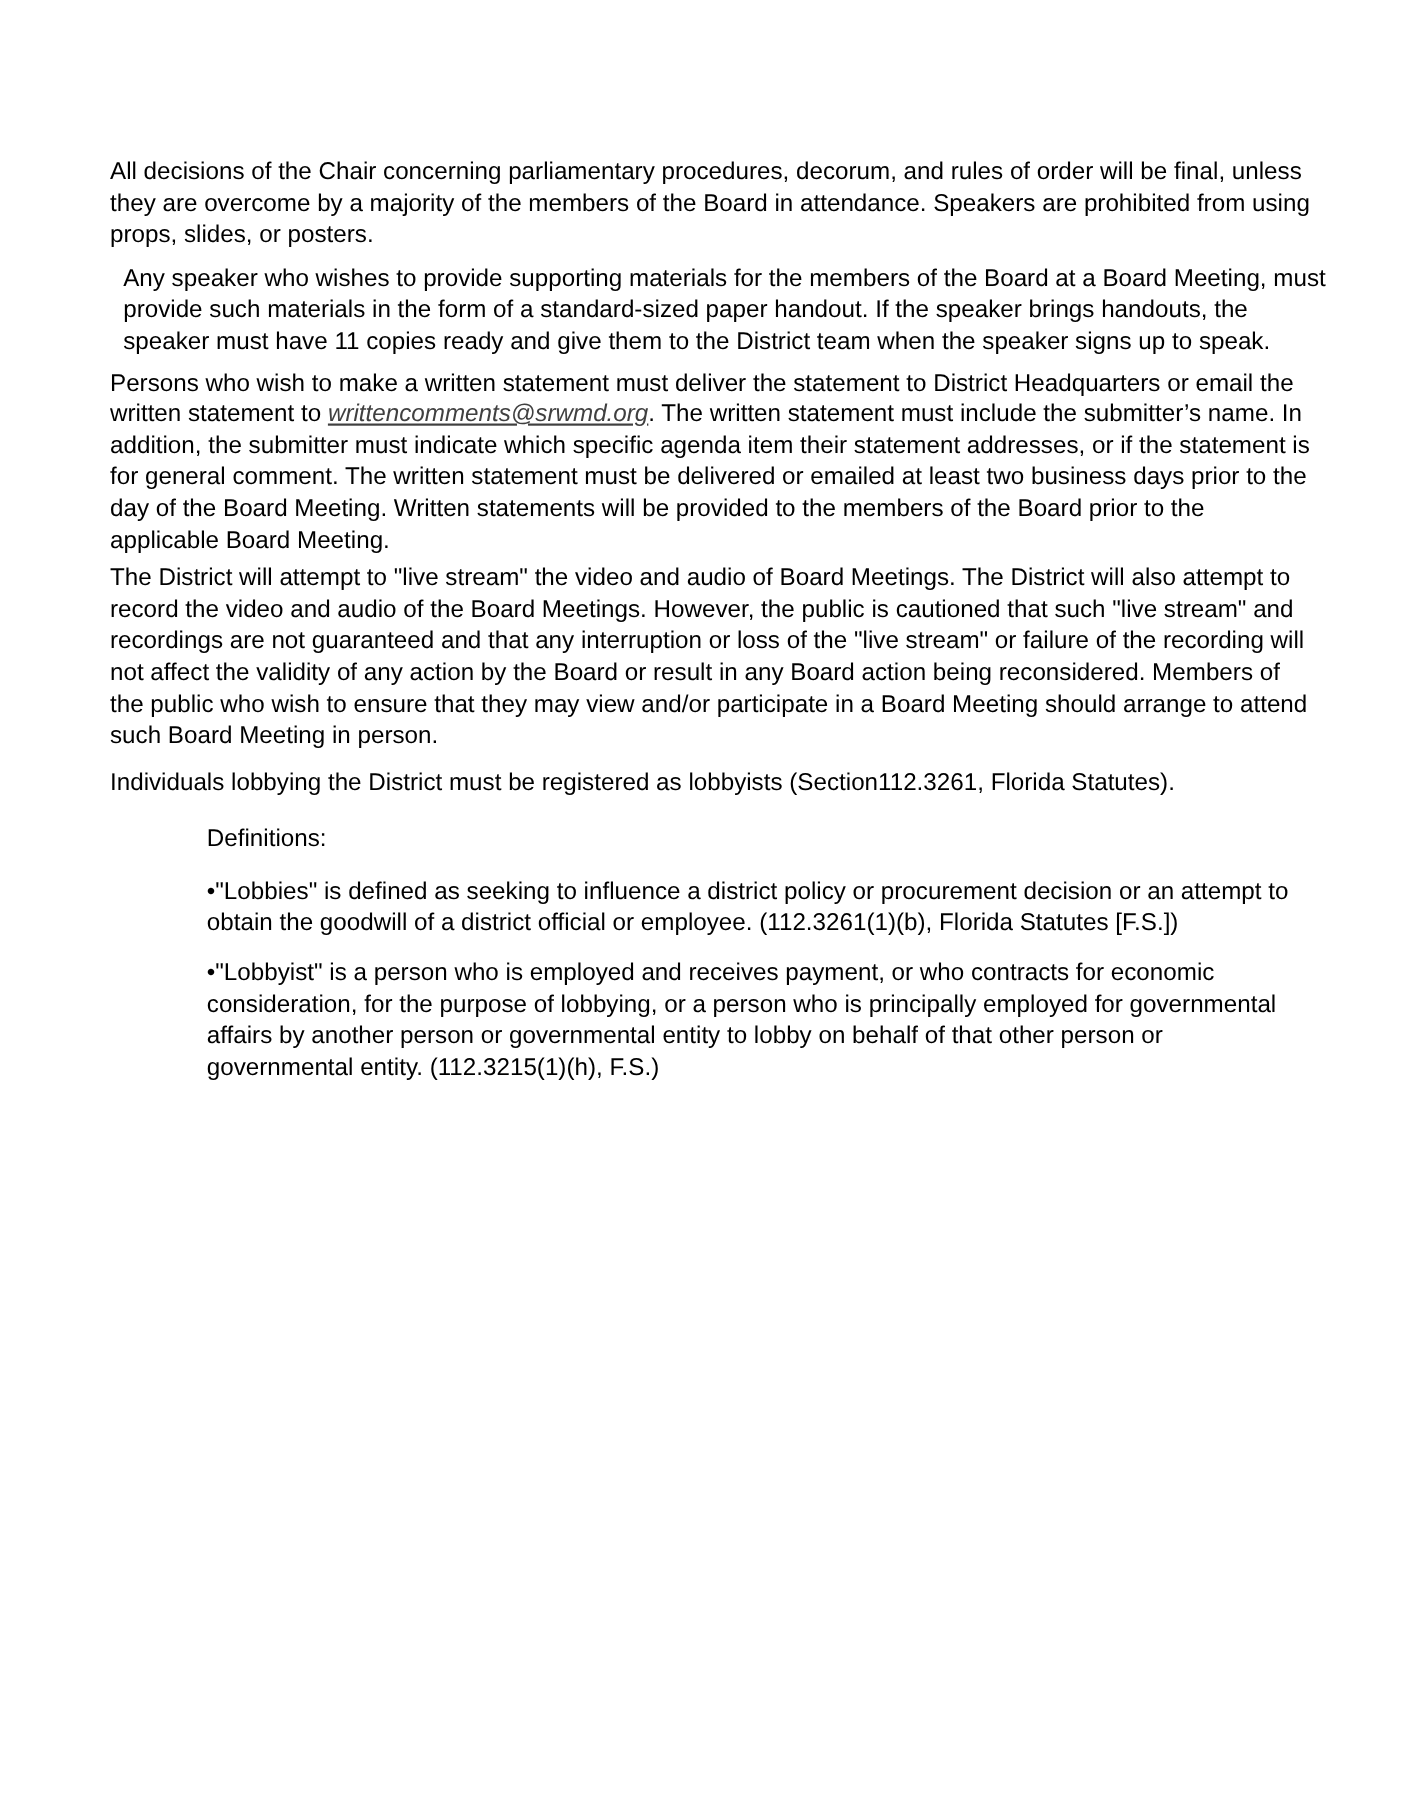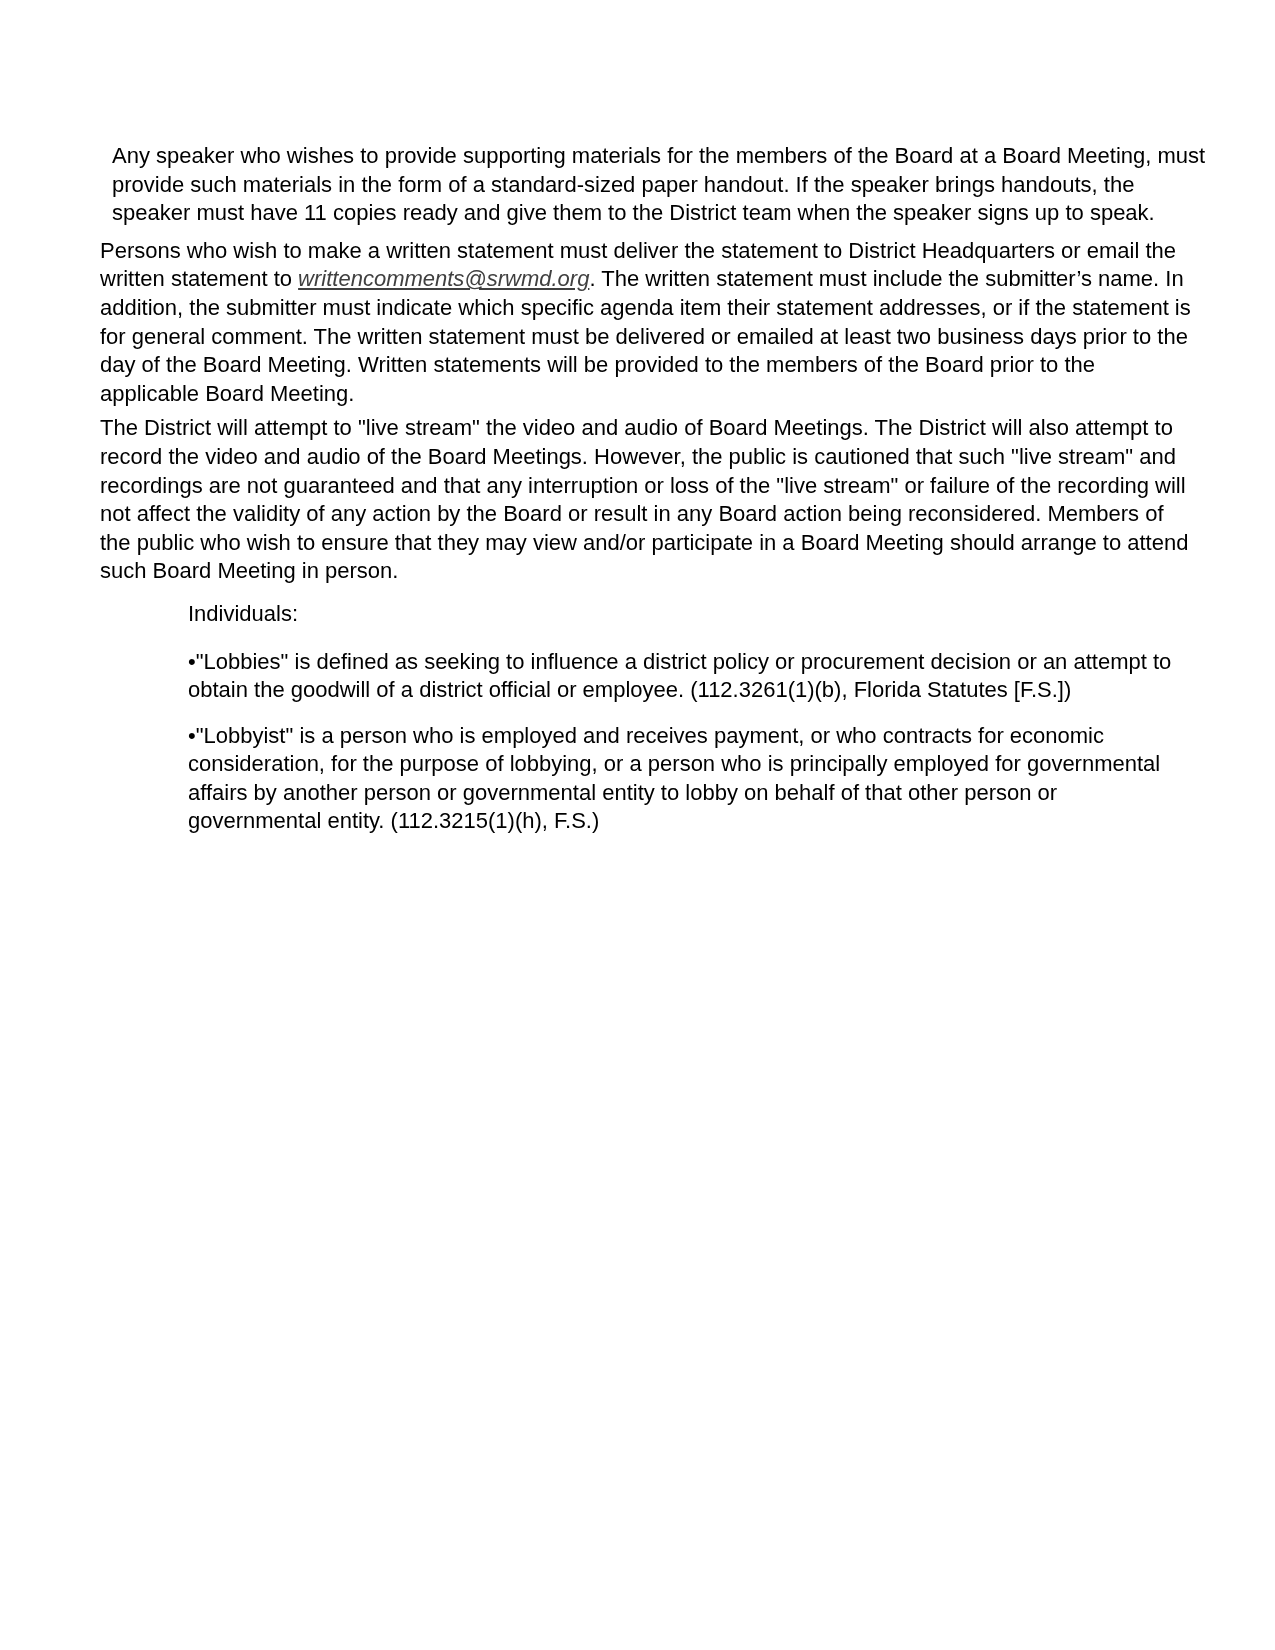--- a/index.html
+++ b/index.html
@@ -44,27 +44,29 @@
     font-style: italic;
     text-decoration: underline;
     color: #404040;
   }
 </style>
 </head>
 <body>
 
 <main class="page">
 
+  <p class="para mb-p1">All decisions of the Chair concerning parliamentary procedures, decorum, and rules of order will be final, unless they are overcome by a majority of the members of the Board in attendance. Speakers are prohibited from using props, slides, or posters.</p>
 
   <p class="para mb-p2">Any speaker who wishes to provide supporting materials for the members of the Board at a Board Meeting, must provide such materials in the form of a standard-sized paper handout. If the speaker brings handouts, the speaker must have 11 copies ready and give them to the District team when the speaker signs up to speak.</p>
 
   <p class="para mb-p3"><span>Persons who wish to make a written statement must deliver the statement to District Headquarters or email the written statement to </span><span class="email-link">writtencomments@srwmd.org</span><span>. The written statement must include the submitter’s name. In addition, the submitter must indicate which specific agenda item their statement addresses, or if the statement is for general comment. The written statement must be delivered or emailed at least two business days prior to the day of the Board Meeting. Written statements will be provided to the members of the Board prior to the applicable Board Meeting.</span></p>
 
   <p class="para mb-p4">The District will attempt to "live stream" the video and audio of Board Meetings. The District will also attempt to record the video and audio of the Board Meetings. However, the public is cautioned that such "live stream" and recordings are not guaranteed and that any interruption or loss of the "live stream" or failure of the recording will not affect the validity of any action by the Board or result in any Board action being reconsidered. Members of the public who wish to ensure that they may view and/or participate in a Board Meeting should arrange to attend such Board Meeting in person.</p>
 
+  <p class="para mb-p5">Individuals lobbying the District must be registered as lobbyists (Section112.3261, Florida Statutes).</p>
 
-  <p class="para indent mb-def">Individuals:</p>
+  <p class="para indent mb-def">Definitions:</p>
 
   <p class="para indent mb-b1">•"Lobbies" is defined as seeking to influence a district policy or procurement decision or an attempt to obtain the goodwill of a district official or employee. (112.3261(1)(b), Florida Statutes [F.S.])</p>
 
   <p class="para indent mb-b2">•"Lobbyist" is a person who is employed and receives payment, or who contracts for economic consideration, for the purpose of lobbying, or a person who is principally employed for governmental affairs by another person or governmental entity to lobby on behalf of that other person or governmental entity. (112.3215(1)(h), F.S.)</p>
 
 </main>
 
 </body></html>

